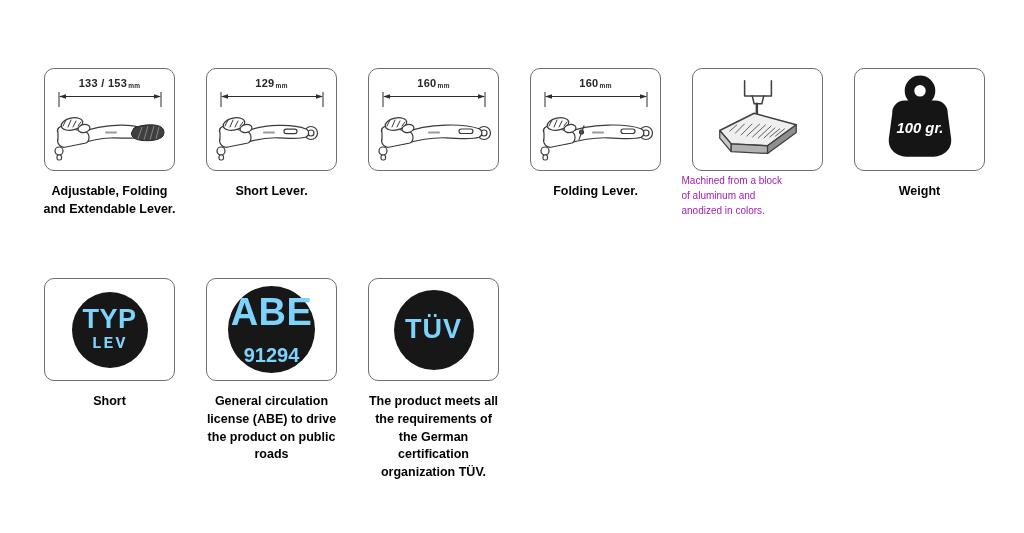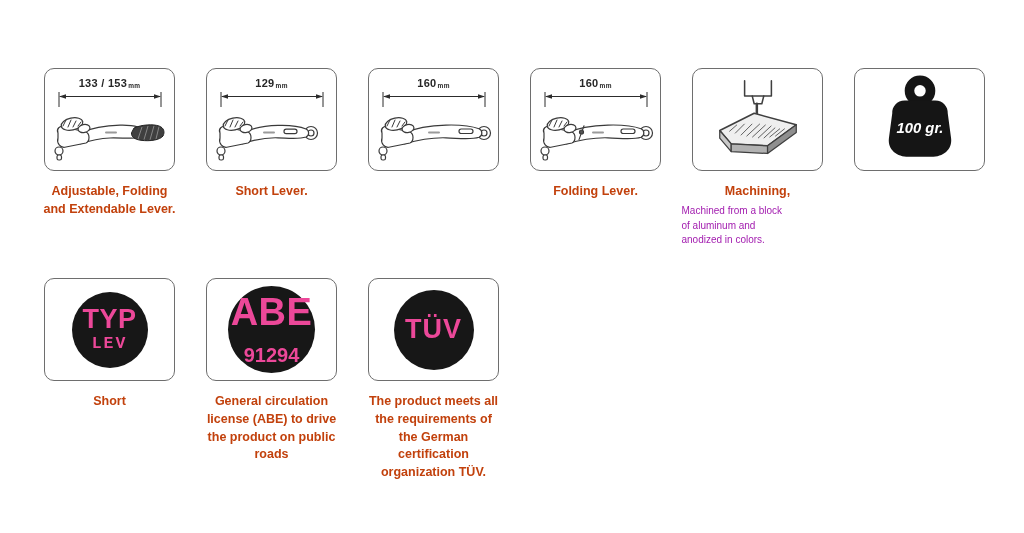--- a/index.html
+++ b/index.html
@@ -39,21 +39,21 @@
     background: #ffffff;
     display: flex;
     align-items: center;
     justify-content: center;
     flex: none;
   }
   .caption {
     margin-top: 12px;
     font-size: 12.5px;
     font-weight: bold;
-    color: #c2410c;
+    color: #000000;
     text-align: center;
     line-height: 1.42;
     white-space: pre-line;
     width: 160px;
   }
   .subcaption {
     margin-top: 3px;
     font-size: 10px;
     font-weight: 400;
     color: #a21caf;
@@ -91,21 +91,21 @@
     position: absolute;
     left: 5px;
     bottom: 5px;
     width: 120px;
     height: 54px;
   }
   
   .badge {
     border-radius: 50%;
     background: #171717;
-    color: #ec4899;
+    color: #7dd3fc;
     display: flex;
     flex-direction: column;
     align-items: center;
     justify-content: center;
     font-weight: bold;
     text-align: center;
   }
   .badge-typ { width: 76px; height: 76px; }
   .badge-typ .badge-top { font-size: 27px; line-height: 1; letter-spacing: 0.5px; }
   .badge-typ .badge-bottom { font-size: 16.5px; line-height: 1; letter-spacing: 2px; margin-top: 3px; font-family: Liberation Mono, monospace; }
@@ -253,34 +253,34 @@
           </g>
           <polygon points="10,57 46,39 90,51 60,73 22,71" fill="#efefef" stroke="#3f3f3f" stroke-width="1.6" stroke-linejoin="round"></polygon>
           <g stroke="#4a4a4a" stroke-width="0.9">
             <path d="M20,58 L28,51 M26,60 L36,50 M32,62 L44,50 M38,63 L52,50 M44,64 L58,51 M50,65 L64,52 M56,65 L68,54 M62,64 L73,55 M68,63 L78,55"></path>
           </g>
           <polygon points="10,57 22,71 22,79 10,65" fill="#c9c9c9" stroke="#3f3f3f" stroke-width="1.3" stroke-linejoin="round"></polygon>
           <polygon points="22,71 60,73 60,81 22,79" fill="#b2b2b2" stroke="#3f3f3f" stroke-width="1.3" stroke-linejoin="round"></polygon>
           <polygon points="60,73 90,51 90,59 60,81" fill="#8f8f8f" stroke="#3f3f3f" stroke-width="1.3" stroke-linejoin="round"></polygon>
         </svg>
       </div>
-      <div class="caption">Machining,</div>
       <div class="subcaption">Machined from a block
 of aluminum and
 anodized in colors.</div>
     </div>
 
     <div class="feature">
       <div class="card">
         <svg width="88" height="90" viewBox="0 0 92 94">
           <circle cx="46" cy="16.5" r="11" fill="none" stroke="#151515" stroke-width="10"></circle>
           <path d="M30 26.5 H62 C70 26.5 75.5 33 75 40 L78.5 66 C80 78 70 85.5 58 85.5 H34 C22 85.5 12 78 13.5 66 L17 40 C16.5 33 22 26.5 30 26.5 Z" fill="#151515"></path>
           <text x="46" y="61" text-anchor="middle" font-size="15.5" font-weight="bold" font-style="italic" fill="#ffffff" font-family="Liberation Sans, sans-serif">100 gr.</text>
         </svg>
       </div>
+      <div class="caption">Weight</div>
     </div>
 
   </div>
 
   <div class="row row2">
 
     <div class="feature">
       <div class="card">
         <div class="badge badge-typ">
           <div class="badge-top">TYP</div>

